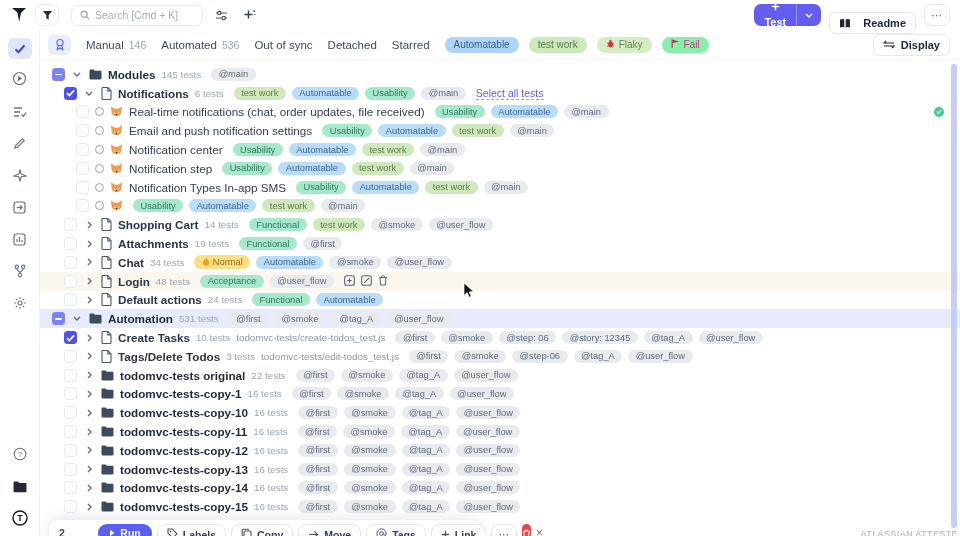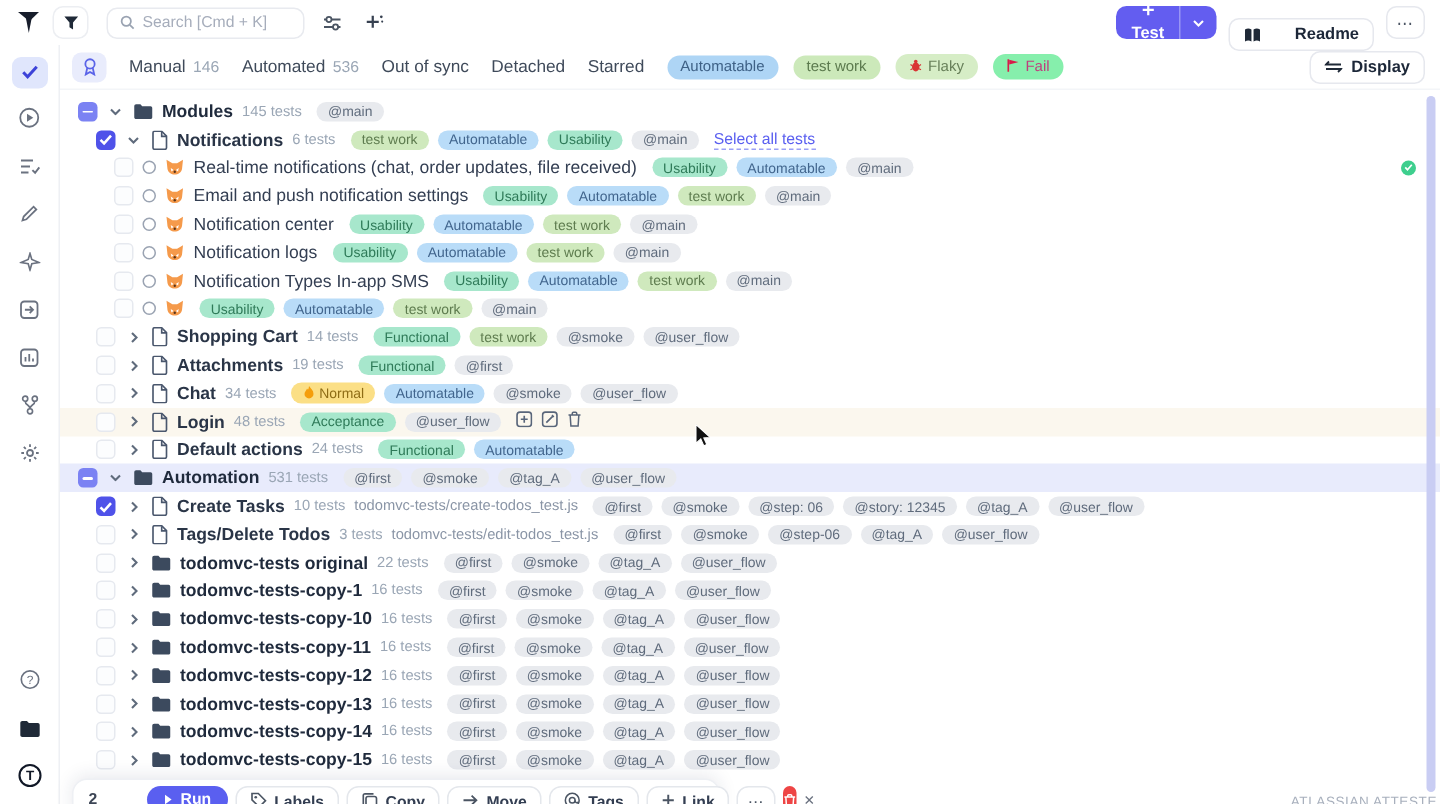--- a/index.html
+++ b/index.html
@@ -19,21 +19,21 @@
   .icon-tile { width: 24px; height: 22px; border:1px solid #eceef2; border-radius: 7px; display:flex; align-items:center; justify-content:center; background:#fff; }
   .searchbox { width: 132px; height: 21px; border: 1px solid #e8eaef; border-radius: 7px; display:flex; align-items:center; gap: 5px; padding: 0 8px; margin-left: 4px; }
   .searchbox input { border: none; outline: none; width: 90px; font-size: 10.5px; font-family: "Liberation Sans", sans-serif; color:#333; background: transparent; }
   .searchbox input::placeholder { color:#a6adbb; }
   .hd-ic { display:flex; align-items:center; justify-content:center; width: 20px; height: 20px; }
   .top-right { margin-left:auto; display:flex; align-items:center; gap:8px; }
   .btn-test { height: 22px; background:#635df0; border-radius: 7px; display:flex; align-items:center; color:#fff; font-size: 11px; font-weight: bold; overflow:hidden; }
   .btn-test .main { padding: 0 10px; display:flex; align-items:center; gap: 5px; }
   .btn-test .split { width: 1px; align-self: stretch; background: rgba(255,255,255,.35); }
   .btn-test .caret { padding: 0 8px; display:flex; align-items:center; }
-  .btn-light { height: 22px; border:1px solid #e6e8ee; background:#fff; border-radius: 7px; display:flex; align-items:center; gap:22px; padding: 0 9px; font-size: 11px; font-weight: bold; color:#1c2738;margin-top:16px; }
+  .btn-light { height: 22px; border:1px solid #e6e8ee; background:#fff; border-radius: 7px; display:flex; align-items:center; gap:12px; padding: 0 9px; font-size: 11px; font-weight: bold; color:#1c2738;margin-top:16px; }
   .btn-sq { width: 26px; height: 22px; border:1px solid #e6e8ee; border-radius: 7px; display:flex; align-items:center; justify-content:center; color:#4b5563; font-size: 11px; letter-spacing:1px; background:#fff;}
   
   .bodywrap { display:flex; height: 506px; }
   .sidebar { width: 40px; border-right: 1px solid #eef0f4; display:flex; flex-direction:column; align-items:center; padding: 8px 0 6px; gap: 11px; background:#fff; }
   .sb-item { width: 24px; height: 21px; display:flex; align-items:center; justify-content:center; border-radius: 6px; color:#6b7280; }
   .sb-item.active { background:#e0e6fc; color:#3d43d8; }
   .sb-spacer { flex: 1; }
   .main { flex: 1; display:flex; flex-direction: column; min-width: 0; }
   
   .filterbar { height: 30px; display:flex; align-items:center; gap: 15px; padding: 0 10px 0 8px; border-bottom: 1px solid #f3f5f8; font-size: 11.5px; color:#3f4a5a; white-space:nowrap; }
@@ -426,21 +426,21 @@
           <span class="cb ghost"></span>
           <span class="radio"></span>
           <span class="tico">
             <svg width="13" height="11" viewBox="0 0 16 14">
               <path d="M1 .6 L6 3.6 L10 3.6 L15 .6 L14.2 8.3 C13.8 11.4 10.8 13.2 8 13.2 C5.2 13.2 2.2 11.4 1.8 8.3 Z" fill="#f59a4b"></path>
               <path d="M4.6 7.6 L7 9.4 L5.2 10.6 Z" fill="#fff"></path>
               <path d="M11.4 7.6 L9 9.4 L10.8 10.6 Z" fill="#fff"></path>
               <circle cx="8" cy="10.8" r="1" fill="#57331a"></circle>
             </svg>
           </span>
-          <span class="rname">Notification logs</span>
+          <span class="rname">Notification step</span>
           <span class="tagrow">
             <span class="tag teal">
               <span>Usability</span>
             </span>
             <span class="tag blue">
               <span>Automatable</span>
             </span>
             <span class="tag green">
               <span>test work</span>
             </span>

